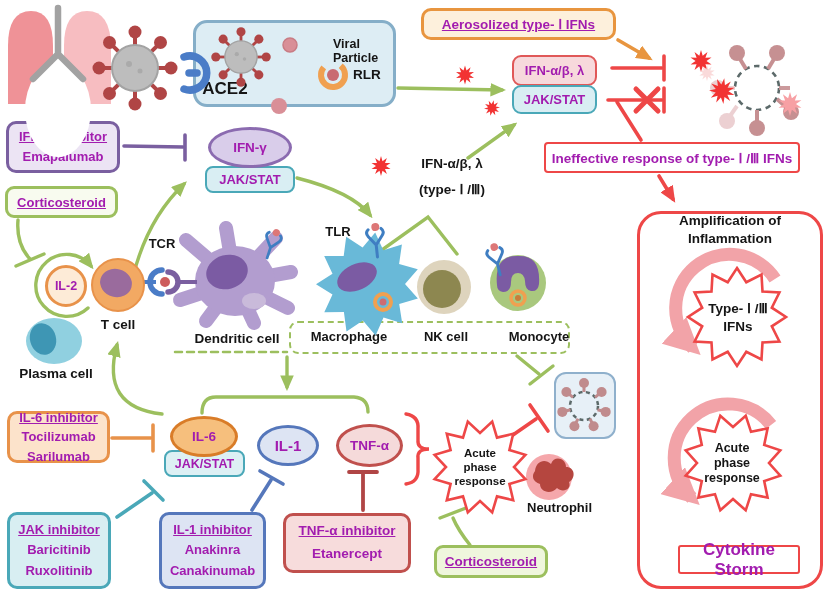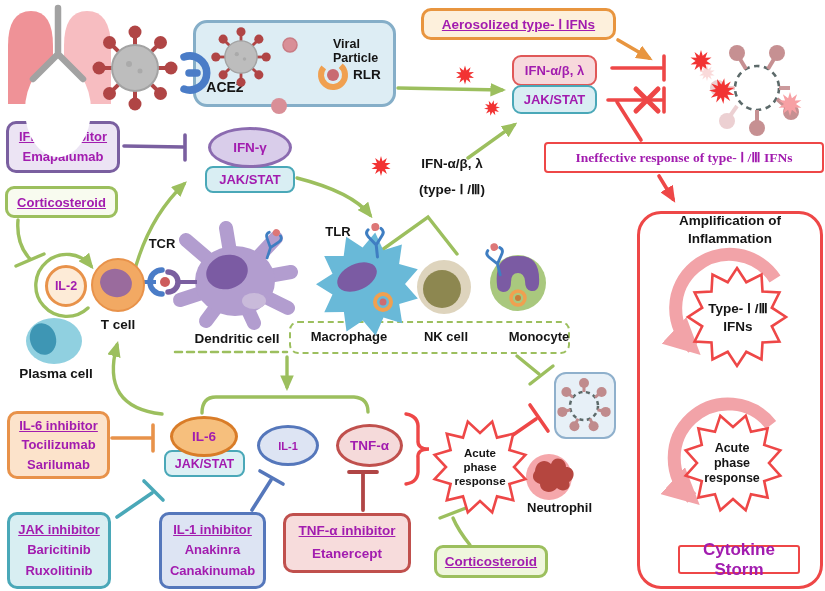--- a/index.html
+++ b/index.html
@@ -12,32 +12,32 @@
   #overlay{position:absolute;left:0;top:0;pointer-events:none;}
   .st{font-family:"Liberation Sans",sans-serif;font-weight:bold;fill:#151515;text-anchor:middle;}
 </style>
 </head>
 <body>
 
 <div id="canvas">
 
 
   <div class="box" style="left:193px;top:20px;width:203px;height:87px;background:#ddedf4;border:3px solid #85aec8;border-radius:14px;"></div>
-  <div class="lbl" style="left:198px;top:79px;width:54px;font-size:14px;">ACE2</div>
+  <div class="lbl" style="left:198px;top:79px;width:54px;font-size:17px;">ACE2</div>
   <div class="lbl" style="left:298px;top:37px;width:92px;font-size:12.5px;text-align:left;padding-left:35px;">Viral Particle</div>
   <div class="lbl" style="left:353px;top:67px;width:40px;font-size:13.5px;text-align:left;">RLR</div>
 
   <div class="box" style="left:421px;top:8px;width:195px;height:32px;background:#fdf0dc;border:3px solid #e8953f;border-radius:10px;font-size:13.5px;">
     <span class="u">Aerosolized type- Ⅰ  IFNs</span>
   </div>
 
   <div class="box" style="left:512px;top:55px;width:85px;height:31px;background:#f7d9dc;border:2.5px solid #e05858;border-radius:9px;font-size:13px;">IFN-α/β, λ</div>
   <div class="box" style="left:512px;top:85px;width:85px;height:29px;background:#d9eef3;border:2.5px solid #4aa8b8;border-radius:9px;font-size:13px;">JAK/STAT</div>
 
-  <div class="box" style="left:544px;top:142px;width:280px;height:31px;background:#fff;border:2.5px solid #ee4747;border-radius:4px;font-size:13.5px;font-family:Liberation Serif, serif;">Ineffective response of type- Ⅰ /Ⅲ IFNs</div>
+  <div class="box" style="left:544px;top:142px;width:256px;height:31px;background:#fff;border:2.5px solid #ee4747;border-radius:4px;font-size:13.5px;">Ineffective response of type- Ⅰ /Ⅲ IFNs</div>
 
   <div class="box" style="left:6px;top:121px;width:114px;height:52px;background:#ece4f4;border:3px solid #7a5fa0;border-radius:10px;font-size:13px;line-height:1.55;">
     <span class="u">IFN-γ inhibitor</span>
     <span>Emapalumab</span>
   </div>
 
   <div class="box" style="left:5px;top:186px;width:113px;height:32px;background:#f8fbef;border:3px solid #9cbf5e;border-radius:9px;font-size:13px;">
     <span class="u">Corticosteroid</span>
   </div>
 
@@ -58,42 +58,42 @@
   <div class="box" style="left:289px;top:321px;width:281px;height:33px;border:2.5px dashed #9cbf5e;border-radius:9px;background:transparent;"></div>
   <div class="lbl" style="left:299px;top:329px;width:100px;font-size:13px;">Macrophage</div>
   <div class="lbl" style="left:416px;top:329px;width:60px;font-size:13px;">NK cell</div>
   <div class="lbl" style="left:499px;top:329px;width:80px;font-size:13px;">Monocyte</div>
 
   <div class="box" style="left:637px;top:211px;width:186px;height:378px;border:3px solid #ee4747;border-radius:24px;background:transparent;"></div>
   <div class="lbl" style="left:648px;top:213px;width:164px;font-size:13.5px;">Amplification of</div>
   <div class="lbl" style="left:648px;top:231px;width:164px;font-size:13.5px;">Inflammation</div>
   <div class="box" style="left:678px;top:545px;width:122px;height:29px;background:#fff;border:2.5px solid #ee4747;border-radius:3px;font-size:17px;">Cytokine Storm</div>
 
-  <div class="box" style="left:7px;top:411px;width:103px;height:68px;background:#fce3cb;border:3px solid #e8924a;border-radius:10px;font-size:13px;line-height:1.5;">
+  <div class="box" style="left:7px;top:411px;width:103px;height:52px;background:#fce3cb;border:3px solid #e8924a;border-radius:10px;font-size:13px;line-height:1.5;">
     <span class="u">IL-6 inhibitor</span>
     <span>Tocilizumab</span>
     <span>Sarilumab</span>
   </div>
 
   <div class="box" style="left:164px;top:450px;width:81px;height:27px;background:#ddf0f4;border:2.5px solid #4aa8b8;border-radius:8px;font-size:12.5px;">JAK/STAT</div>
   <div class="box" style="left:170px;top:416px;width:68px;height:41px;background:#f6bf7d;border:3px solid #d97c28;border-radius:50%;font-size:13.5px;">IL-6</div>
 
   <div class="box" style="left:7px;top:512px;width:104px;height:77px;background:#d8eef2;border:3px solid #4aa8b8;border-radius:10px;font-size:13px;line-height:1.55;">
     <span class="u">JAK inhibitor</span>
     <span>Baricitinib</span>
     <span>Ruxolitinib</span>
   </div>
 
   <div class="box" style="left:159px;top:512px;width:107px;height:77px;background:#dde4f3;border:3px solid #5577bb;border-radius:10px;font-size:13px;line-height:1.55;">
     <span class="u">IL-1 inhibitor</span>
     <span>Anakinra</span>
     <span>Canakinumab</span>
   </div>
 
-  <div class="box" style="left:257px;top:425px;width:62px;height:41px;background:#dde4f3;border:3px solid #5577bb;border-radius:50%;font-size:11px;">IL-1</div>
+  <div class="box" style="left:257px;top:425px;width:62px;height:41px;background:#dde4f3;border:3px solid #5577bb;border-radius:50%;font-size:15px;">IL-1</div>
   <div class="box" style="left:336px;top:424px;width:67px;height:43px;background:#f5dada;border:3px solid #c0504d;border-radius:50%;font-size:13.5px;">TNF-α</div>
 
   <div class="box" style="left:283px;top:513px;width:128px;height:60px;background:#f7dcdc;border:3px solid #c0504d;border-radius:10px;font-size:13.5px;line-height:1.7;">
     <span class="u">TNF-α inhibitor</span>
     <span>Etanercept</span>
   </div>
 
   <div class="box" style="left:434px;top:545px;width:114px;height:33px;background:#eff6dd;border:3px solid #9cbf5e;border-radius:9px;font-size:13.5px;">
     <span class="u">Corticosteroid</span>
   </div>

